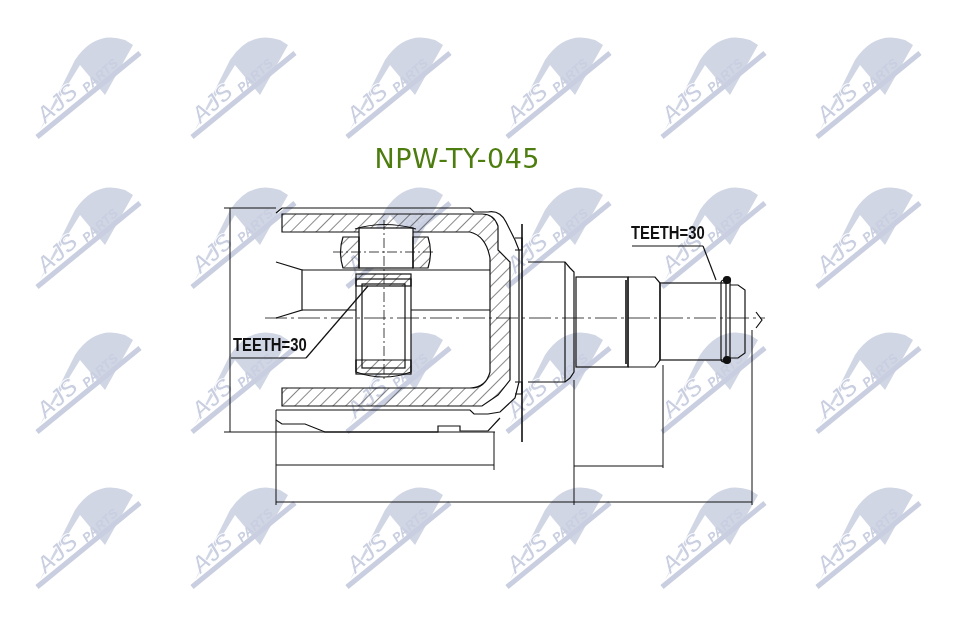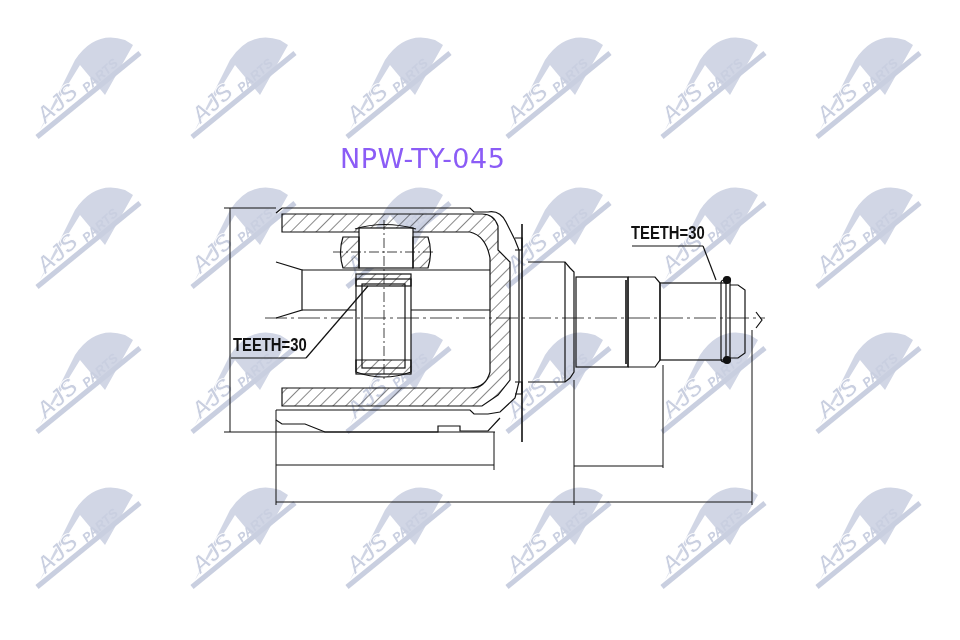--- a/index.html
+++ b/index.html
@@ -1,19 +1,19 @@
 <!DOCTYPE html>
 <html><head>
 <meta charset="utf-8">
 <style>
   html, body { margin: 0; padding: 0; background: #ffffff; }
   body { width: 960px; height: 640px; overflow: hidden; position: relative; font-family: "Liberation Sans", sans-serif; }
   .canvas { position: absolute; left: 0; top: 0; width: 960px; height: 640px; }
-  .title { position: absolute; left: 340px; top: 143px; width: 200px; text-align: left;
-           font-family: "DejaVu Sans", sans-serif; font-size: 27px; color: #8b5cf6; letter-spacing: 0.5px; }
+  .title { position: absolute; left: 340px; top: 143px; width: 200px; text-align: right;
+           font-family: "DejaVu Sans", sans-serif; font-size: 27px; color: #4d7c0f; letter-spacing: 0.5px; }
   .teeth-label { position: absolute; font-family: "Liberation Sans Narrow", "Liberation Sans", sans-serif;
                  font-weight: bold; font-size: 19px; color: #111; transform: scaleX(0.78); transform-origin: left top; }
 </style>
 </head>
 <body>
 
 <svg class="canvas" viewBox="0 0 960 640" xmlns="http://www.w3.org/2000/svg">
   <defs>
     <g id="wm">
       <path d="M-45,45 L-10,-25 Q10,-55 40,-45 L48,-40 L20,10 L-5,-20 Z" fill="#c9cfe0" opacity="0.85"></path>

